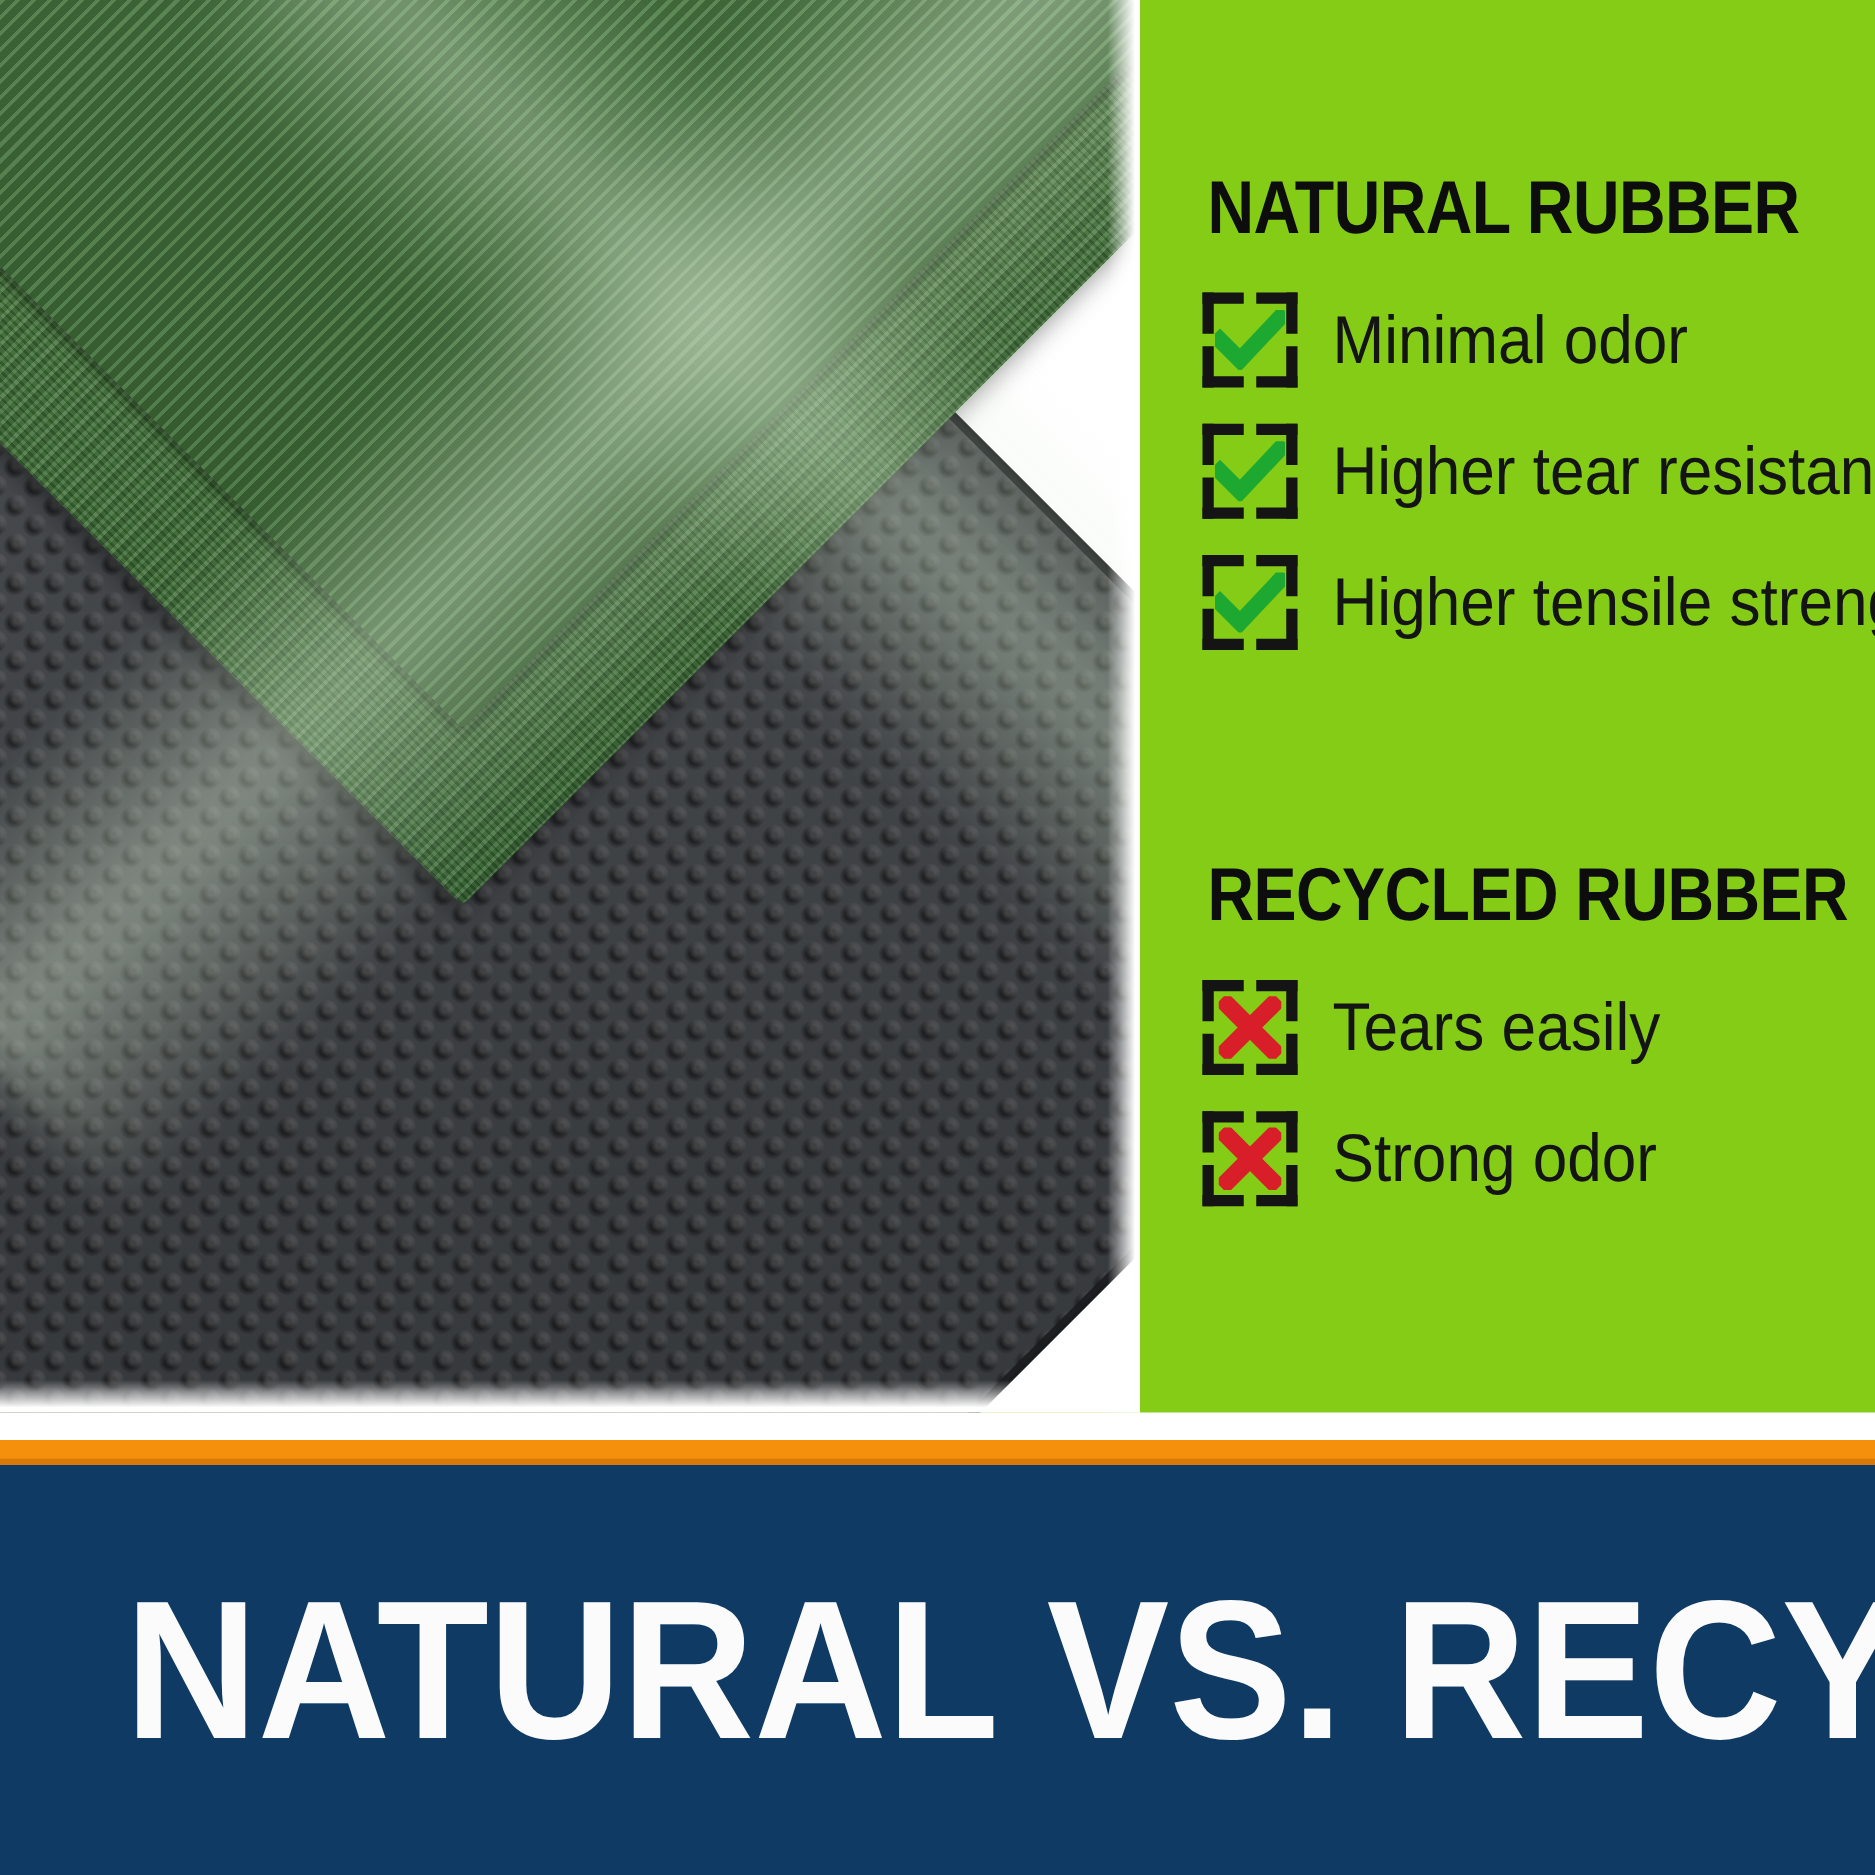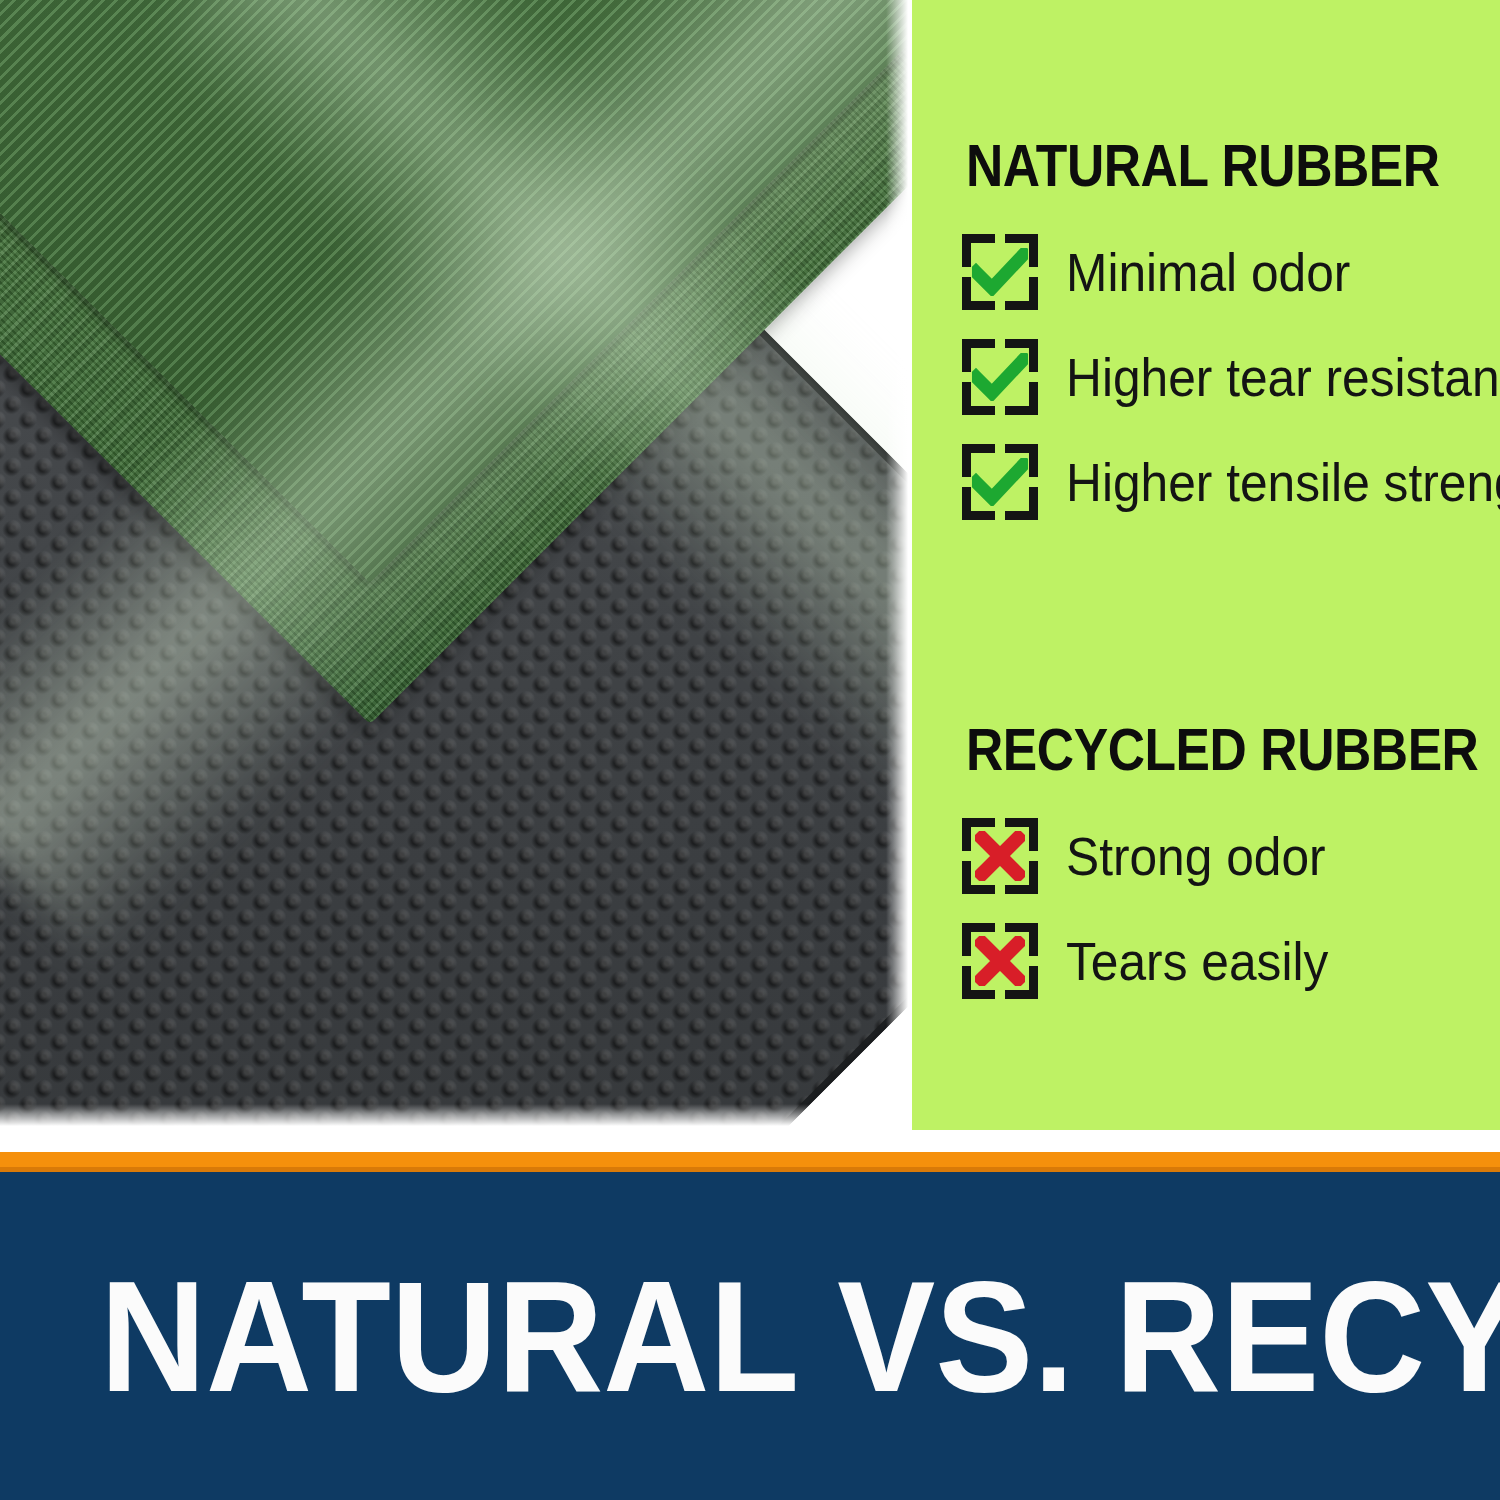--- a/index.html
+++ b/index.html
@@ -3,21 +3,21 @@
 <meta charset="utf-8">
 <style>
   html,body{margin:0;padding:0;}
   body{
     width:1500px;height:1500px;
     background:#ffffff;
     font-family:"Liberation Sans", sans-serif;
     overflow:hidden;
     position:relative;
   }
-  .canvas{position:relative;width:1500px;height:1500px;background:#bef264;overflow:hidden;}
+  .canvas{position:relative;width:1500px;height:1500px;background:#84cc16;overflow:hidden;}
 
   
   .photo{
     position:absolute;left:0;top:0;width:912px;height:1130px;
     overflow:hidden;background:#ffffff;
   }
   .photo-inner{position:absolute;inset:0;overflow:hidden;}
 
   
   .rubber{
@@ -101,21 +101,21 @@
     position:absolute;left:0;bottom:0;height:26px;width:100%;
     background:linear-gradient(180deg, rgba(255,255,255,0), #fff 85%);
   }
 
   
   .features{
     position:absolute;left:940px;top:0;width:560px;height:1130px;
   }
   .group{position:absolute;left:0;width:560px;}
   .group-natural{top:135px;}
-  .group-recycled{top:719px;}
+  .group-recycled{top:685px;}
 
   .group-title{
     font-family:"Liberation Sans Narrow","Liberation Sans", sans-serif;
     font-weight:700;
     font-size:60px;
     line-height:62px;
     letter-spacing:-0.5px;
     color:#0d0d0d;
     margin:0 0 0 26px;
     transform:scaleX(.86);
@@ -262,36 +262,36 @@
             <span class="corner tl"></span>
             <span class="corner tr"></span>
             <span class="corner bl"></span>
             <span class="corner br"></span>
             <span class="glyph">
               <svg width="50" height="50" viewBox="0 0 50 50">
                 <path d="M7 7 L43 43 M43 7 L7 43" fill="none" stroke="#D81E28" stroke-width="14" stroke-linecap="square"></path>
               </svg>
             </span>
           </div>
-          <div class="row-label">Strong odor</div>
+          <div class="row-label">Tears easily</div>
         </div>
 
         <div class="row">
           <div class="icon-box">
             <span class="corner tl"></span>
             <span class="corner tr"></span>
             <span class="corner bl"></span>
             <span class="corner br"></span>
             <span class="glyph">
               <svg width="50" height="50" viewBox="0 0 50 50">
                 <path d="M7 7 L43 43 M43 7 L7 43" fill="none" stroke="#D81E28" stroke-width="14" stroke-linecap="square"></path>
               </svg>
             </span>
           </div>
-          <div class="row-label">Tears easily</div>
+          <div class="row-label">Strong odor</div>
         </div>
 
 
       </div>
     </div>
 
   </div>
 
   <div class="banner-gap"></div>
   <div class="banner-stripe">

